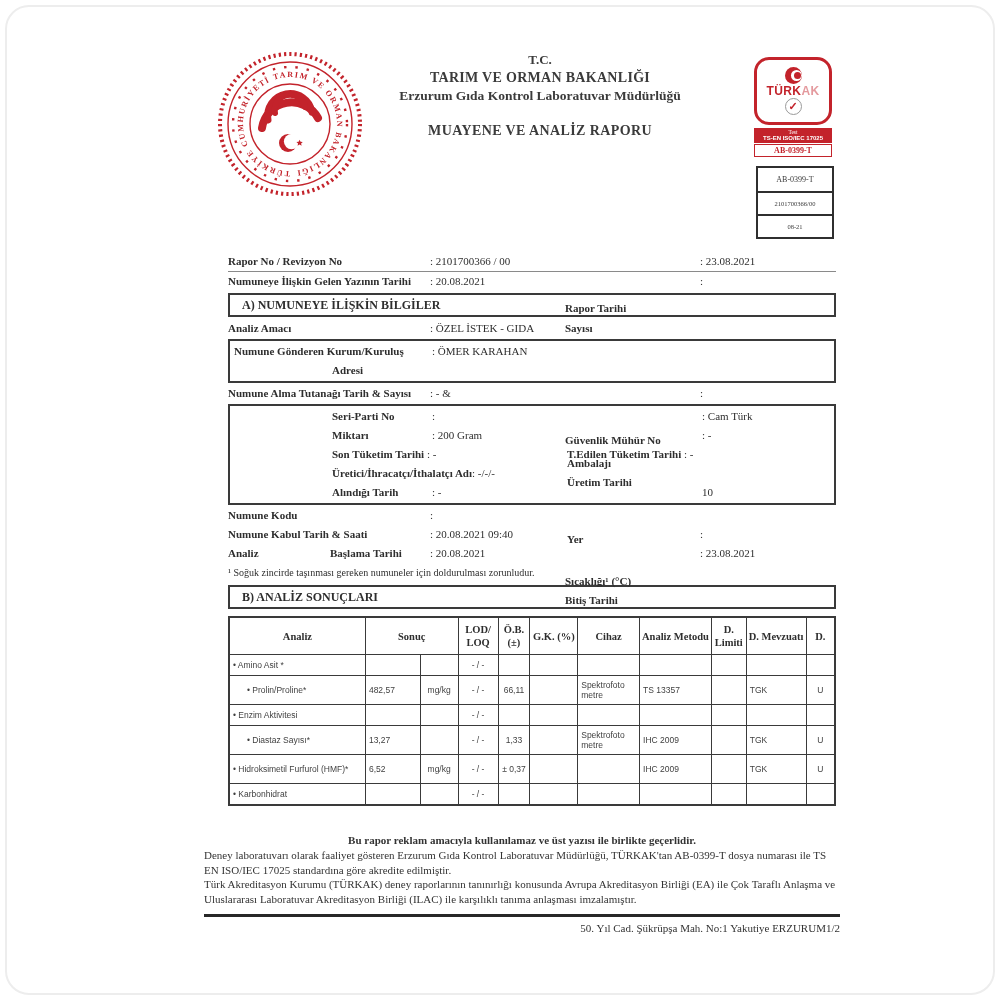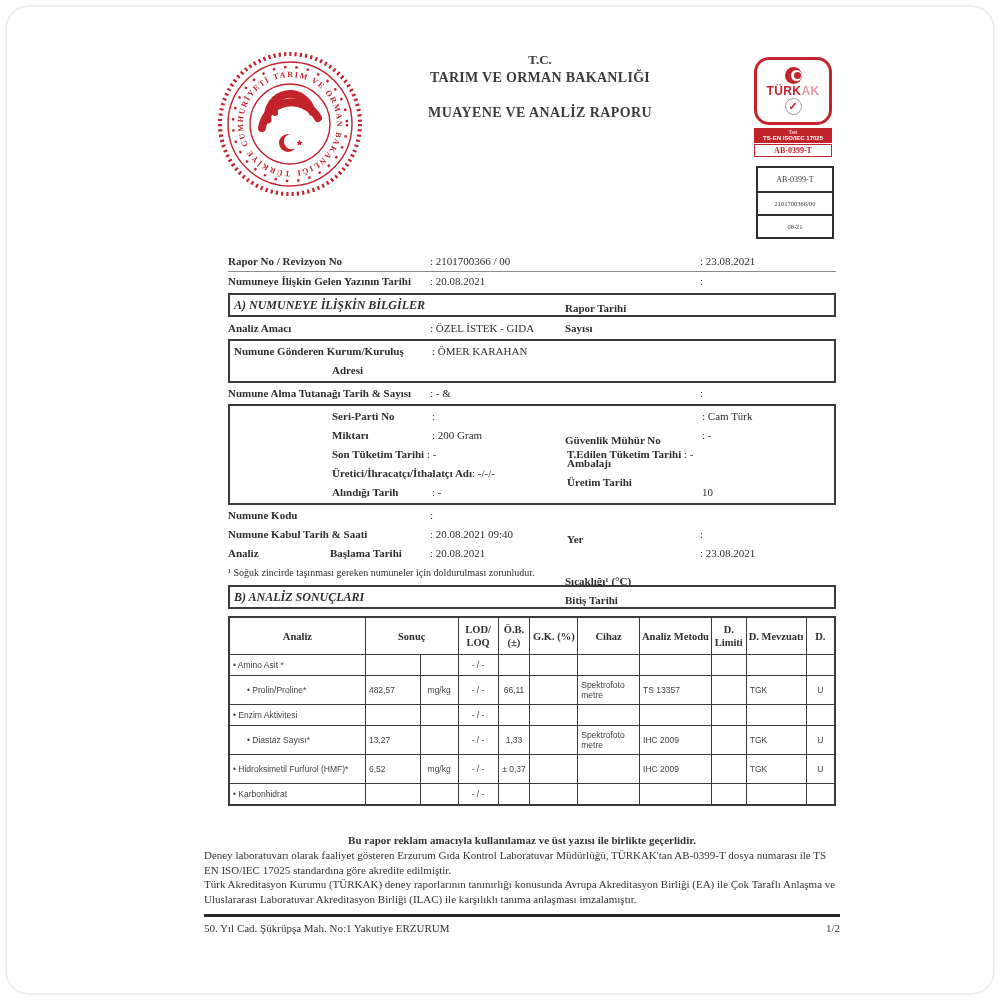--- a/index.html
+++ b/index.html
@@ -47,21 +47,21 @@
   .content{position:absolute;left:228px;top:252px;width:608px;font-size:11px;}
   .row{position:relative;height:19px;line-height:19px;white-space:nowrap;}
   .row .f0{position:absolute;left:0;font-weight:bold;}
   .row .f102{position:absolute;left:102px;font-weight:bold;}
   .row .f202{position:absolute;left:202px;font-weight:normal;}
   .row .f337{position:absolute;left:337px;font-weight:bold;margin-top:47px;}
   .row .f472{position:absolute;left:472px;font-weight:normal;}
   .row .pair{position:absolute;font-weight:bold;}
   .row .pair .v{font-weight:normal;}
   .hairline{border-bottom:1px solid #8a8a8a;}
-  .secbox{border:2px solid #3a3a3a;font-weight:bold;font-size:12px;padding:2px 4px;margin:2px 0;line-height:16px;font-style:italic;}
+  .secbox{border:2px solid #3a3a3a;font-weight:bold;font-size:12px;padding:2px 12px;margin:2px 0;line-height:16px;}
   .groupbox{border:2px solid #3a3a3a;margin:1px 0;padding:1px 0;}
   .footnote{font-size:10px;margin-top:4px;height:16px;}
 
   
   table.res{width:608px;border-collapse:collapse;margin-top:7px;border:2px solid #3a3a3a;}
   table.res th,table.res td{border:1px solid #3a3a3a;vertical-align:middle;}
   table.res thead th{font-size:10.5px;font-weight:bold;padding:5px 1px;line-height:1.25;text-align:center;}
   table.res tbody td{font-family:"Liberation Sans",sans-serif;font-size:8.5px;color:#3f3f3f;
                      padding:2px 3px;line-height:1.25;}
   tr.grp td{height:16px;}
@@ -69,21 +69,21 @@
   td.an{text-align:left;padding-left:5px;}
   tr.sub td.an{padding-left:17px;}
   td.c{text-align:center;}
   td.l{text-align:left;}
 
   
   .footer{position:absolute;left:204px;top:834px;width:636px;font-size:11px;color:#333;}
   .notice{text-align:center;font-weight:bold;margin-bottom:2px;}
   .fp{line-height:1.33;}
   .addr{margin-top:7px;border-top:3px solid #272727;padding-top:5px;
-        display:flex;justify-content:space-between;}
+        display:flex;justify-content:flex-end;}
 </style>
 </head>
 <body>
 
 <div class="canvas">
   <div class="frame"></div>
 
   <div class="seal">
     <svg viewBox="0 0 152 152" width="152" height="152">
       <defs>
@@ -101,20 +101,21 @@
       <path d="M 61 65 A 15 15 0 0 1 91 59" fill="none" stroke="#c3232b" stroke-width="6" stroke-linecap="round"></path>
       <circle cx="74" cy="95" r="9" fill="#c3232b"></circle>
       <circle cx="77.5" cy="93.6" r="7.6" fill="#ffffff"></circle>
       <path d="M 86 90 l 1.6 3.4 3.6 .3 -2.7 2.4 .8 3.5 -3.3 -1.9 -3.2 1.9 .8 -3.5 -2.7 -2.4 3.6 -.3 z" fill="#c3232b" transform="scale(0.62) translate(52 58)"></path>
     </svg>
   </div>
 
   <div class="titles">
     <div class="t1">T.C.</div>
     <div class="t2">TARIM VE ORMAN BAKANLIĞI</div>
+    <div class="t3">Erzurum Gıda Kontrol Laboratuvar Müdürlüğü</div>
     <div class="t4">MUAYENE VE ANALİZ RAPORU</div>
   </div>
 
   <div class="turkak">
     <div class="tk-box">
       <div class="tk-flag"></div>
       <div class="tk-name"><span class="a">TÜRK</span><span class="b">AK</span></div>
       <div class="tk-check">✓</div>
     </div>
     <div class="tk-band">

